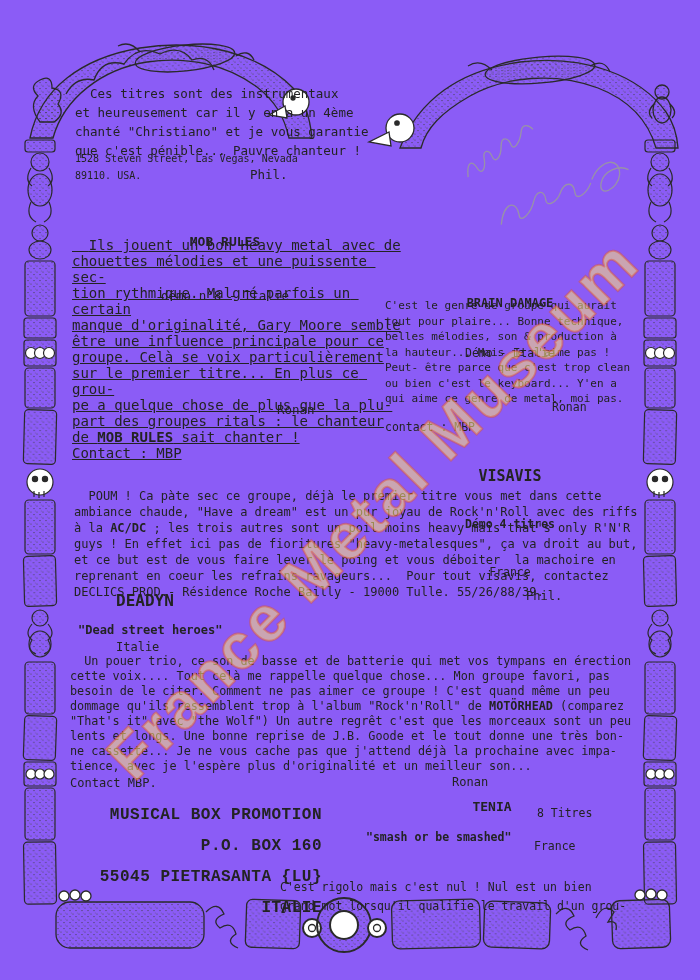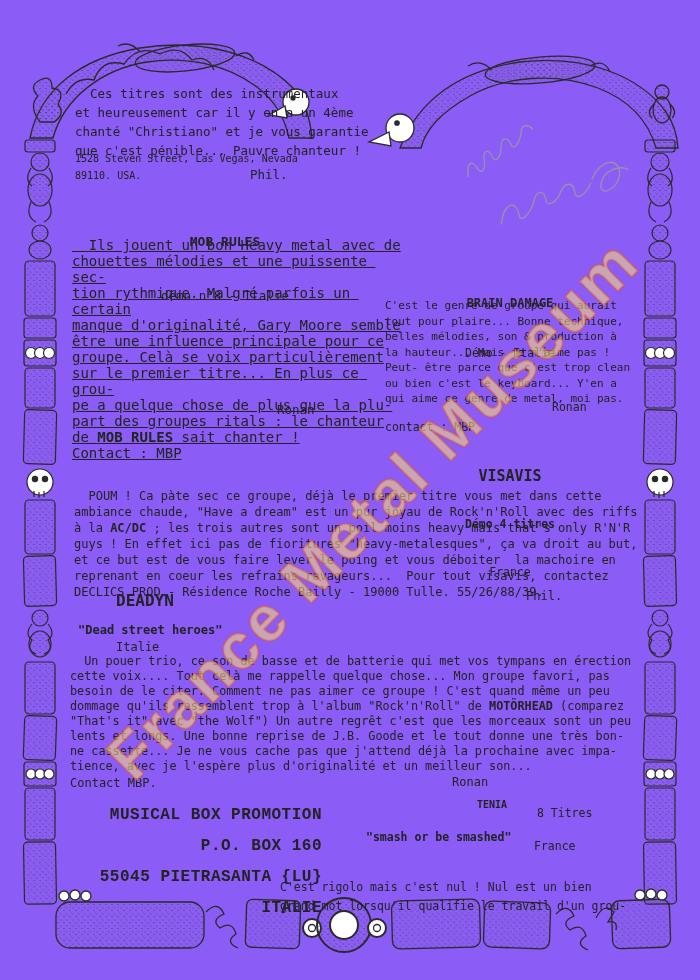--- a/index.html
+++ b/index.html
@@ -33,21 +33,21 @@
   .deadyn-title{left:116px;top:591px;font-size:16px;}
   .deadyn-sub{left:78px;top:623px;font-size:12px;}
   .deadyn-country{left:116px;top:640px;font-size:12px;}
   .deadyn-body{left:70px;top:654px;width:580px;font-size:11.8px;line-height:15px;}
   .deadyn-contact{left:70px;top:776px;font-size:12px;}
   .sig-ronan-3{left:420px;top:775px;font-size:12px;}
   .promoter{
     left:60px;top:800px;width:262px;text-align:right;white-space:pre-line;
     font-family:"Liberation Mono",monospace;font-weight:bold;font-size:16px;line-height:31px;letter-spacing:.5px;
   }
-  .tenia-title{left:432px;top:799px;width:120px;font-size:10px;}
+  .tenia-title{left:432px;top:799px;width:120px;font-size:13px;}
   .tenia-tracks{left:537px;top:806px;font-size:11.5px;}
   .tenia-sub{left:366px;top:830px;font-size:11.5px;}
   .tenia-country{left:534px;top:839px;font-size:11.5px;}
   .tenia-body{left:280px;top:857px;width:365px;font-size:11.5px;line-height:19px;margin-top:21px;}
   
   .watermark{
     position:absolute;left:92px;top:742px;transform:rotate(-45.5deg);transform-origin:0 0;
     font-family:"Liberation Sans",sans-serif;font-weight:bold;font-size:64px;letter-spacing:3px;
     white-space:nowrap;color:rgba(255,226,122,0.55);
     -webkit-text-stroke:2px rgba(223,83,48,0.45);

